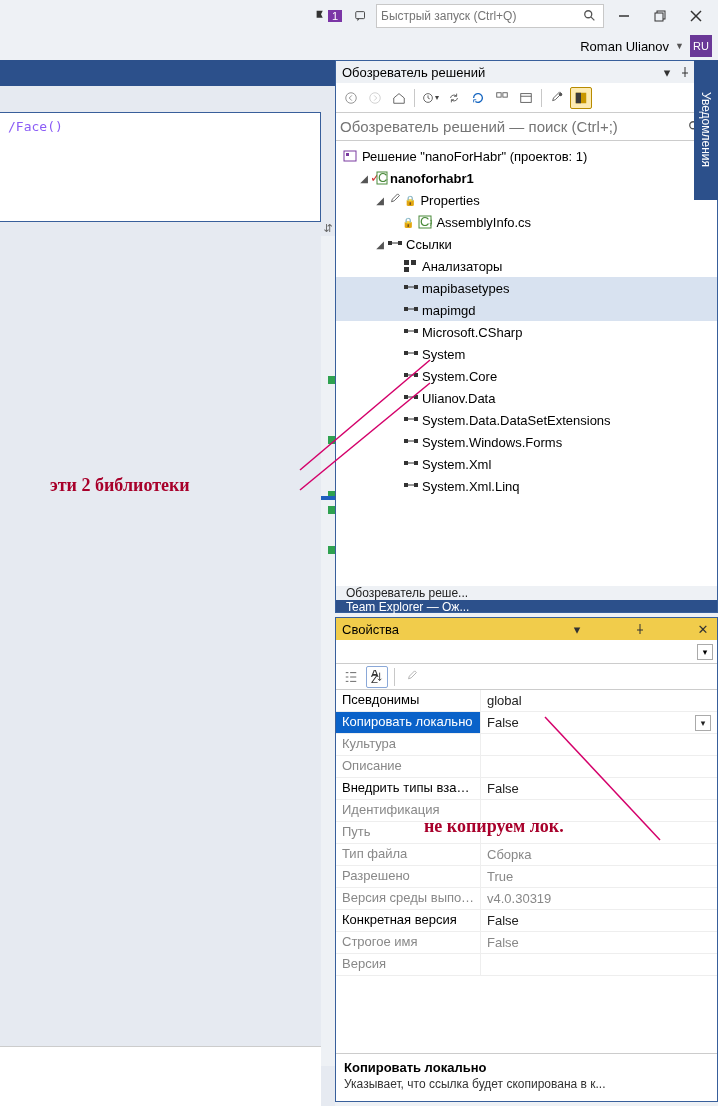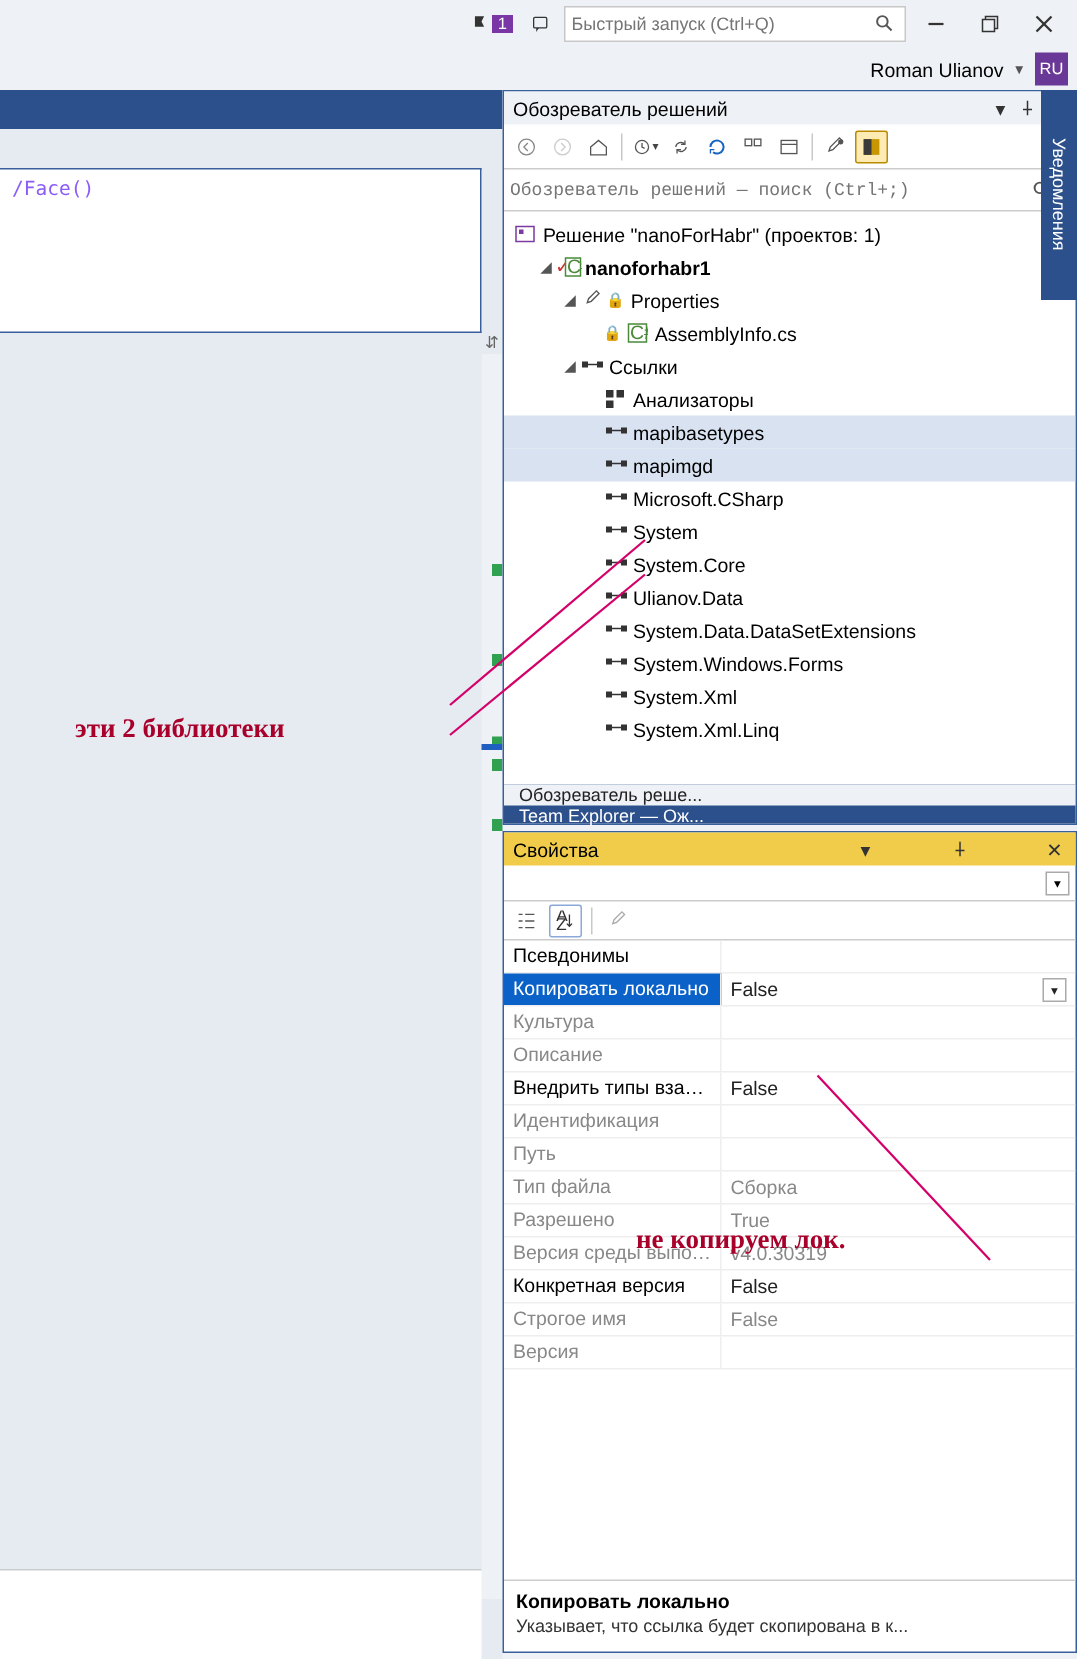--- a/index.html
+++ b/index.html
@@ -34,21 +34,21 @@
   .panel-title.active { background: #f1cc4b; gap: 45px; }
   .panel-title .spacer { flex: 1; }
   .panel-title .pbtn { width: 16px; height: 16px; display:flex; align-items:center; justify-content:center; color:#333; cursor:pointer; margin-left:2px;}
 
   .toolbar { height: 30px; border-bottom: 1px solid #ccc; display: flex; align-items: center; padding: 0 4px; gap: 2px; }
   .tbtn { width: 22px; height: 22px; display:flex; align-items:center; justify-content:center; cursor:pointer; color:#444; border-radius:2px;}
   .tsep { width: 1px; height: 18px; background: #c8c8c8; margin: 0 2px; }
   .tbtn.active { border: 1px solid #b88b00; background:#fdebb3;}
 
   .panel-search { height: 28px; border-bottom: 1px solid #ccc; display:flex; align-items:center; padding:0 4px;}
-  .panel-search input { flex:1; border:none; outline:none; font-size: 12px; color:#888;font-family:Liberation Mono, monospace; }
+  .panel-search input { flex:1; border:none; outline:none; font-size: 15px; color:#888; }
 
   .tree { flex:1; overflow:auto; padding: 4px 0; }
   .tree-row { display:flex; align-items:center; height: 22px; padding-left: 6px; white-space:nowrap; cursor:default;}
   .tree-row.sel { background: #d8e2f0; }
   .arrow { width: 12px; display:inline-block; color:#555; font-size:10px; text-align:center;}
   .ticon { width: 18px; display:inline-flex; align-items:center; justify-content:center; }
   .node-text { padding-left: 2px; }
   .bold { font-weight: 600; }
   .ind1 { padding-left: 6px; } .ind2 { padding-left: 22px; } .ind3 { padding-left: 38px; }
   .ind4 { padding-left: 54px; }
@@ -146,21 +146,21 @@
       <div class="gutter-mark g-green" style="top:255px;"></div>
       <div class="gutter-mark g-blue" style="top:260px; width:14px; height:4px;"></div>
       <div class="gutter-mark g-green" style="top:270px;"></div>
       <div class="gutter-mark g-green" style="top:310px;"></div>
     </div>
     <div class="white-lower"></div>
   </div>
 
   <div class="right-stack">
 
-    <div class="panel" style="height: 490px;">
+    <div class="panel" style="height: 553px;">
       <div class="panel-title">
         <span>Обозреватель решений</span>
         <span class="spacer"></span>
         <span class="pbtn">▾</span>
         <span class="pbtn">
             <svg width="10" height="10">
               <path d="M5 0v6M2 6h6M5 6v4" stroke="#333" fill="none"></path>
             </svg>
           </span>
         <span class="pbtn">✕</span>
@@ -457,20 +457,23 @@
         <div class="tsep"></div>
         <div class="tbtn">
             <svg class="svg-i" viewBox="0 0 16 16">
               <path d="M13 3l-6 6-3 1 1-3 6-6z" fill="none" stroke="#aaa"></path>
             </svg>
           </div>
       </div>
       <div class="prop-rows" id="prop-rows">
           <div class="prop-row">
             <div class="prop-name">Псевдонимы</div>
+            <div class="prop-val">
+              <span>global</span>
+            </div>
           </div>
           <div class="prop-row">
             <div class="prop-name selrow">Копировать локально</div>
             <div class="prop-val">
               <span>False</span>
               <div class="ddv">▾</div>
             </div>
           </div>
           <div class="prop-row">
             <div class="prop-name dim">Культура</div>

